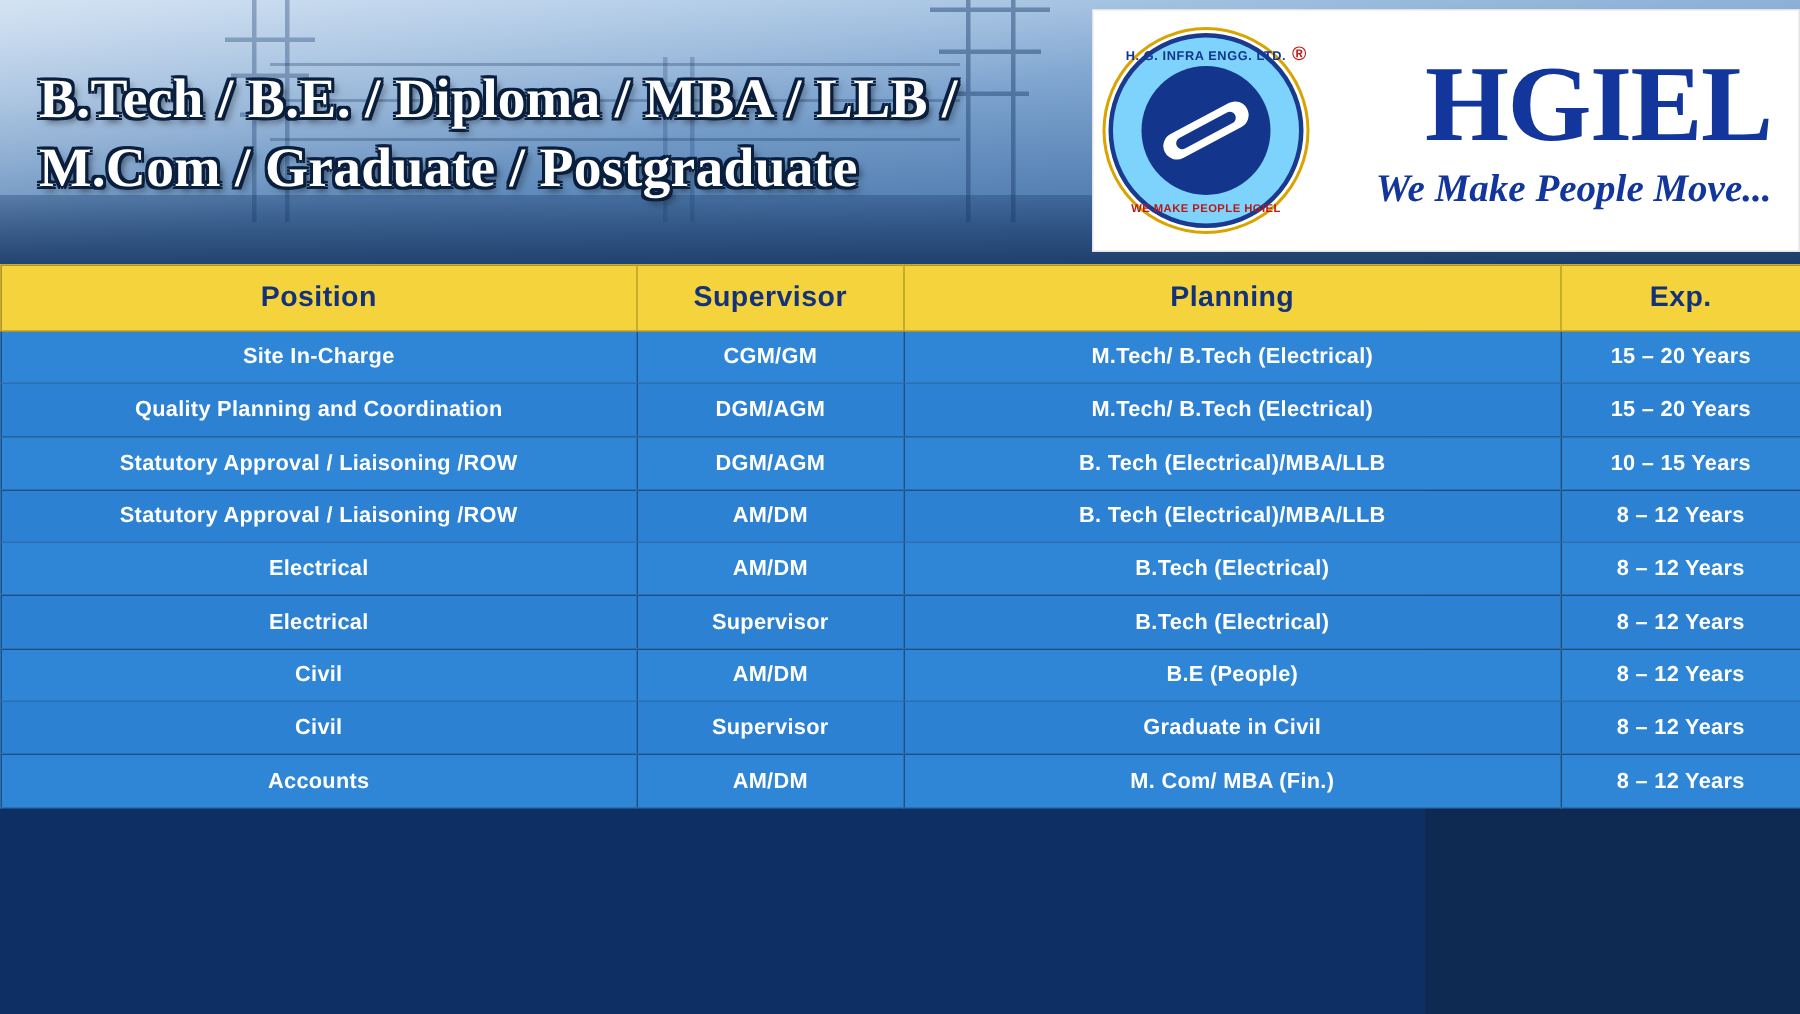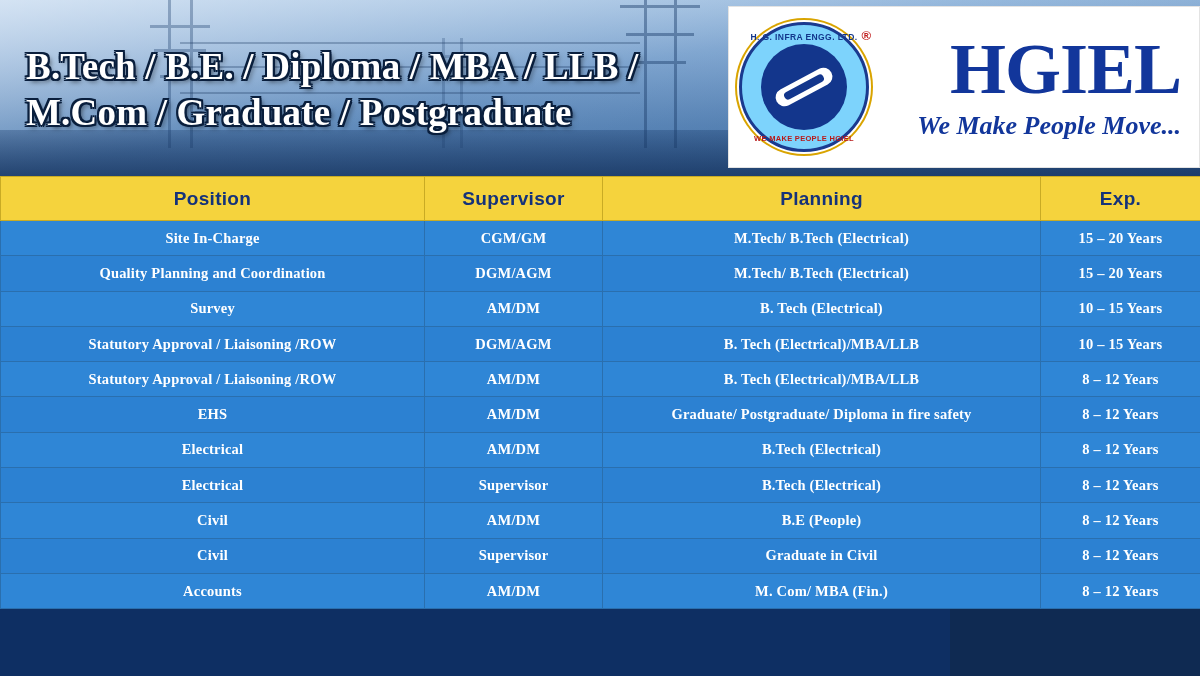--- a/index.html
+++ b/index.html
@@ -219,21 +219,21 @@
     font-weight: bold;
     font-size: 19px;
     height: 41px;
     border: 1px solid #c9ab24;
     text-align: center;
     letter-spacing: 0.3px;
   }
   table.jobs td {
     background: #2f86d6;
     color: #ffffff;
-    font-family: Liberation Serif, serif;
+    font-family: Liberation Sans, sans-serif;
     font-weight: bold;
     font-size: 14.5px;
     height: 32.3px;
     border: 1px solid #2a6fae;
     text-align: center;
     letter-spacing: 0.2px;
     white-space: nowrap;
     overflow: hidden;
   }
   table.jobs tr:nth-child(even) td {
@@ -323,44 +323,32 @@
             <td>M.Tech/ B.Tech (Electrical)</td>
             <td>15 – 20 Years</td>
           </tr>
           <tr>
             <td>Quality Planning and Coordination</td>
             <td>DGM/AGM</td>
             <td>M.Tech/ B.Tech (Electrical)</td>
             <td>15 – 20 Years</td>
           </tr>
           <tr>
-            <td>Survey</td>
-            <td>AM/DM</td>
-            <td>B. Tech (Electrical)</td>
-            <td>10 – 15 Years</td>
-          </tr>
-          <tr>
             <td>Statutory Approval / Liaisoning /ROW</td>
             <td>DGM/AGM</td>
             <td>B. Tech (Electrical)/MBA/LLB</td>
             <td>10 – 15 Years</td>
           </tr>
           <tr>
             <td>Statutory Approval / Liaisoning /ROW</td>
             <td>AM/DM</td>
             <td>B. Tech (Electrical)/MBA/LLB</td>
             <td>8 – 12 Years</td>
           </tr>
           <tr>
-            <td>EHS</td>
-            <td>AM/DM</td>
-            <td>Graduate/ Postgraduate/ Diploma in fire safety</td>
-            <td>8 – 12 Years</td>
-          </tr>
-          <tr>
             <td>Electrical</td>
             <td>AM/DM</td>
             <td>B.Tech (Electrical)</td>
             <td>8 – 12 Years</td>
           </tr>
           <tr>
             <td>Electrical</td>
             <td>Supervisor</td>
             <td>B.Tech (Electrical)</td>
             <td>8 – 12 Years</td>

